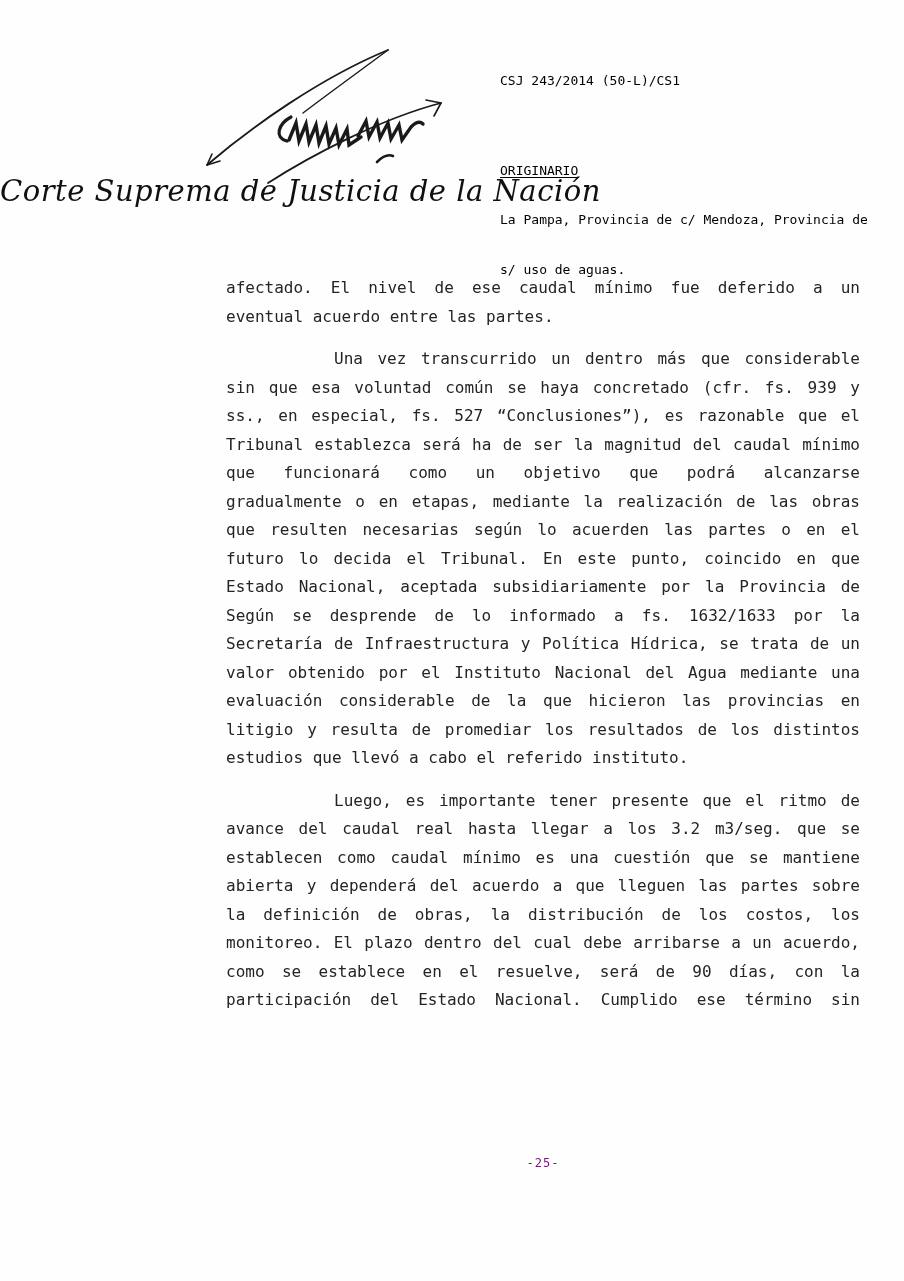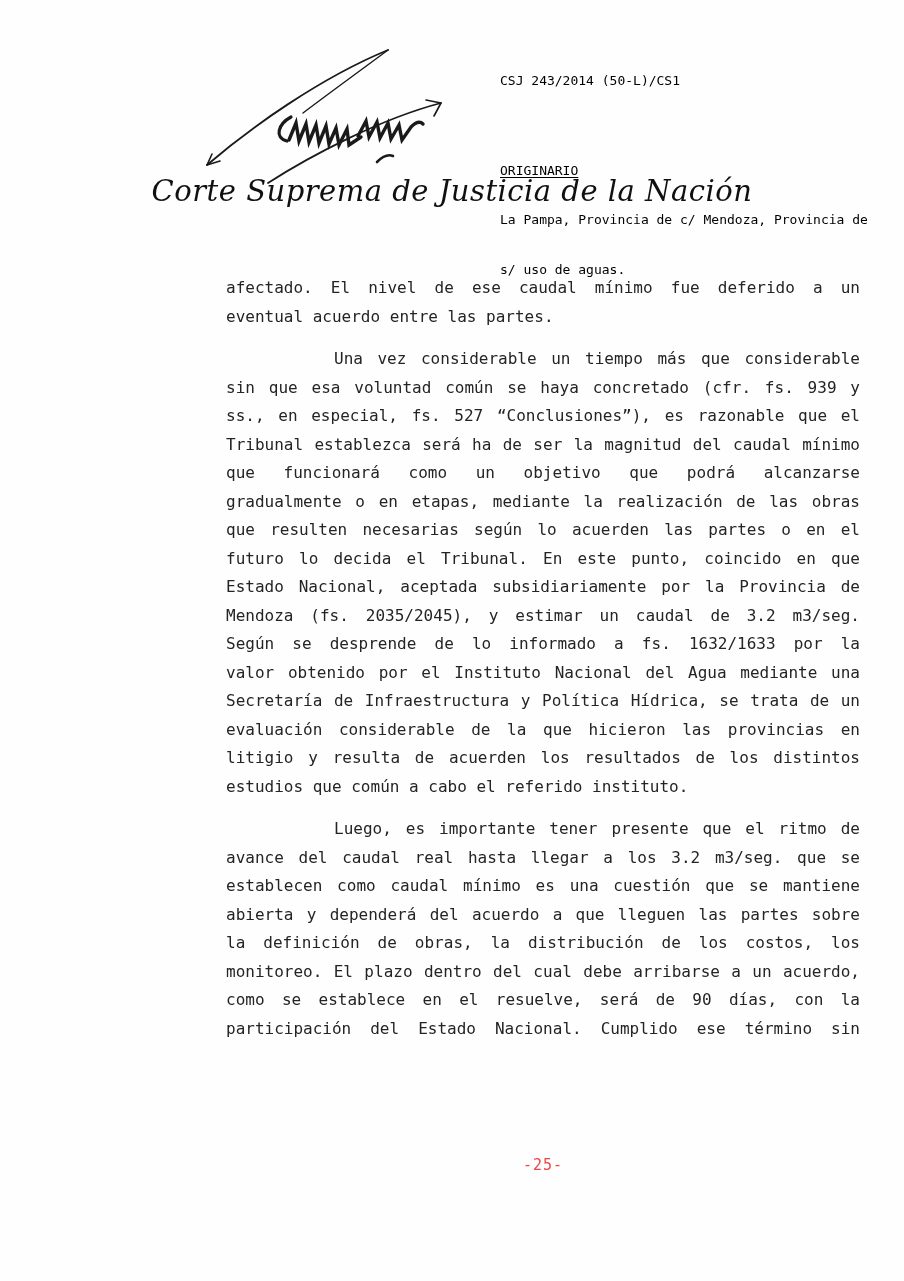--- a/index.html
+++ b/index.html
@@ -38,21 +38,21 @@
     top: 16px;
     width: 370px;
     height: 175px;
   }
   
   .letterhead {
     position: absolute;
     left: 0;
     top: 174px;
     width: 904px;
-    text-align: center;
+    text-align: left;
     font-family: "DejaVu Serif", "Liberation Serif", serif;
     font-style: italic;
     font-size: 29px;
     letter-spacing: 0.5px;
     color: #101010;
   }
   
   .body-text {
     position: absolute;
     left: 218px;
@@ -71,23 +71,23 @@
   }
   .line.no-just { text-align-last: left; }
   .line.first-indent { padding-left: 108px; }
   
   .page-footer {
     position: absolute;
     left: 218px;
     top: 1156px;
     width: 650px;
     text-align: center;
-    font-size: 15px;
+    font-size: 12px;
     letter-spacing: 1px;
-    color: #ef4444;
+    color: #701a75;
   }
 </style>
 </head>
 <body>
 
 <div class="page">
 
   <svg class="signature" viewBox="0 0 370 175" fill="none" stroke="#1a1a1a" stroke-linecap="round">
 
     <path d="M82 149 C 125 112, 195 62, 263 34" stroke-width="1.8"></path>
@@ -112,36 +112,35 @@
   </div>
 
   <div class="letterhead">Corte Suprema de Justicia de la Nación</div>
 
   <div class="body-text" id="document-body">
       <div class="para">
         <div class="line">afectado. El nivel de ese caudal mínimo fue deferido a un</div>
         <div class="line no-just">eventual acuerdo entre las partes.</div>
       </div>
       <div class="para">
-        <div class="line first-indent">Una vez considerable un tiempo más que considerable</div>
+        <div class="line first-indent">Una vez transcurrido un dentro más que considerable</div>
         <div class="line">sin que esa voluntad común se haya concretado (cfr. fs. 939 y</div>
         <div class="line">ss., en especial, fs. 527 “Conclusiones”), es razonable que el</div>
         <div class="line">Tribunal establezca será ha de ser la magnitud del caudal mínimo</div>
         <div class="line">que funcionará como un objetivo que podrá alcanzarse</div>
         <div class="line">gradualmente o en etapas, mediante la realización de las obras</div>
         <div class="line">que resulten necesarias según lo acuerden las partes o en el</div>
         <div class="line">futuro lo decida el Tribunal. En este punto, coincido en que</div>
         <div class="line">Estado Nacional, aceptada subsidiariamente por la Provincia de</div>
-        <div class="line">Mendoza (fs. 2035/2045), y estimar un caudal de 3.2 m3/seg.</div>
         <div class="line">Según se desprende de lo informado a fs. 1632/1633 por la</div>
+        <div class="line">Secretaría de Infraestructura y Política Hídrica, se trata de un</div>
         <div class="line">valor obtenido por el Instituto Nacional del Agua mediante una</div>
-        <div class="line">Secretaría de Infraestructura y Política Hídrica, se trata de un</div>
         <div class="line">evaluación considerable de la que hicieron las provincias en</div>
-        <div class="line">litigio y resulta de acuerden los resultados de los distintos</div>
-        <div class="line no-just">estudios que común a cabo el referido instituto.</div>
+        <div class="line">litigio y resulta de promediar los resultados de los distintos</div>
+        <div class="line no-just">estudios que llevó a cabo el referido instituto.</div>
       </div>
       <div class="para">
         <div class="line first-indent">Luego, es importante tener presente que el ritmo de</div>
         <div class="line">avance del caudal real hasta llegar a los 3.2 m3/seg. que se</div>
         <div class="line">establecen como caudal mínimo es una cuestión que se mantiene</div>
         <div class="line">abierta y dependerá del acuerdo a que lleguen las partes sobre</div>
         <div class="line">la definición de obras, la distribución de los costos, los</div>
         <div class="line">monitoreo. El plazo dentro del cual debe arribarse a un acuerdo,</div>
         <div class="line">como se establece en el resuelve, será de 90 días, con la</div>
         <div class="line">participación del Estado Nacional. Cumplido ese término sin</div>

